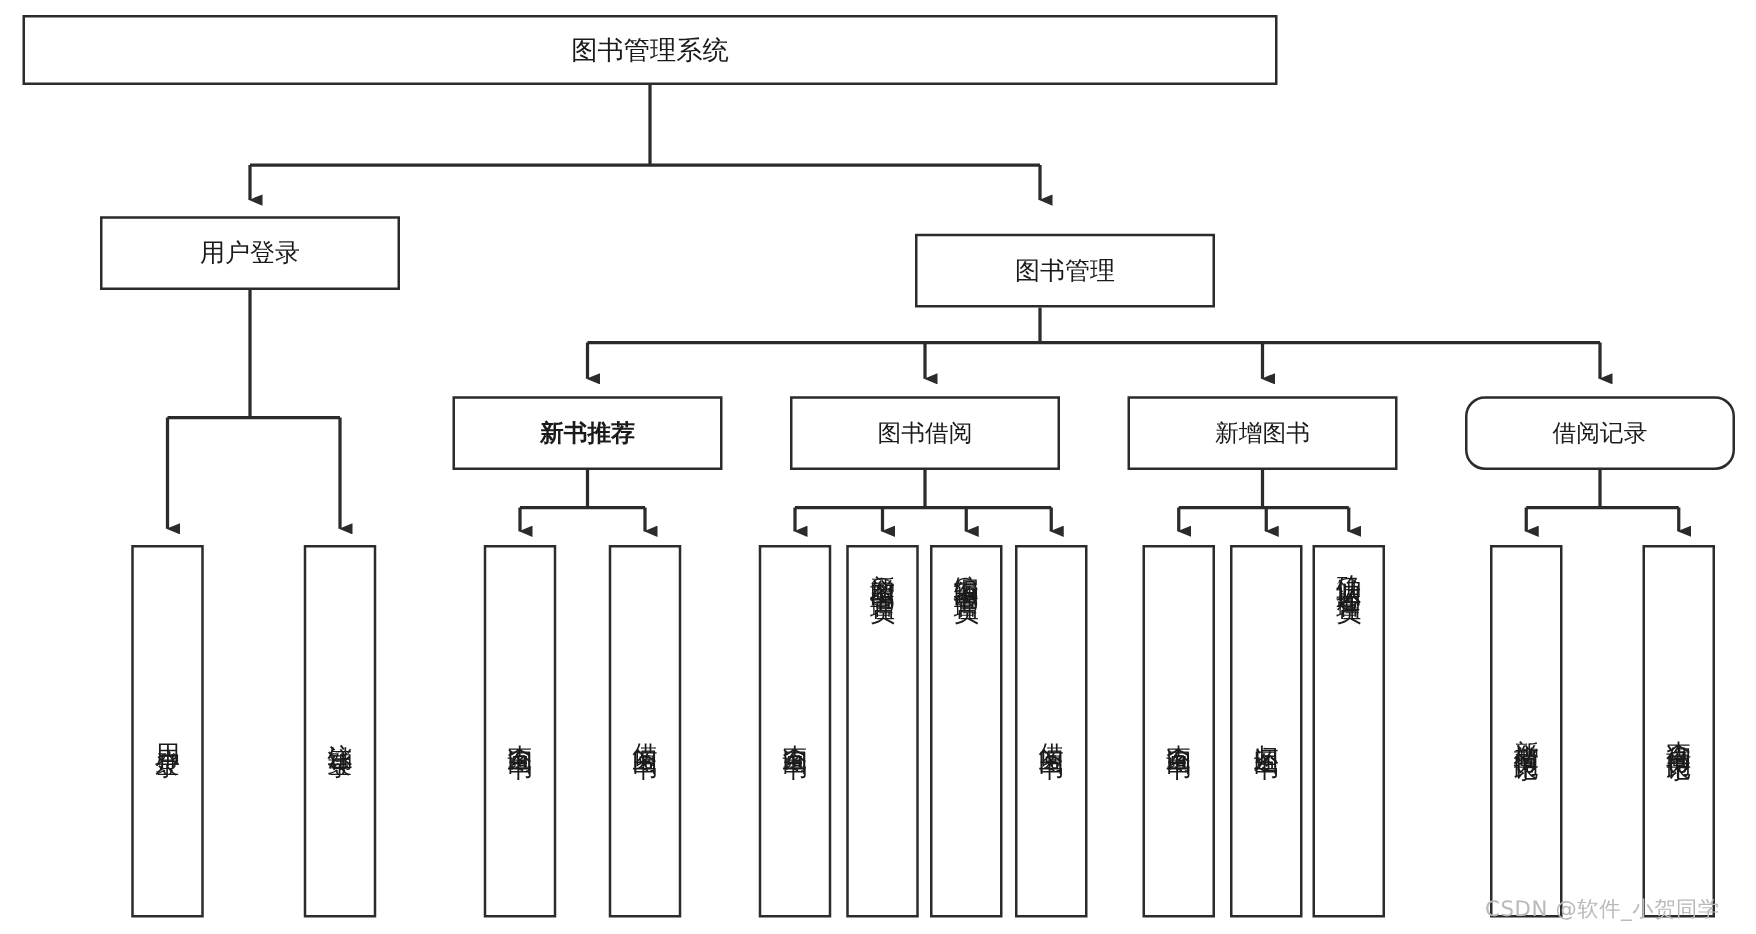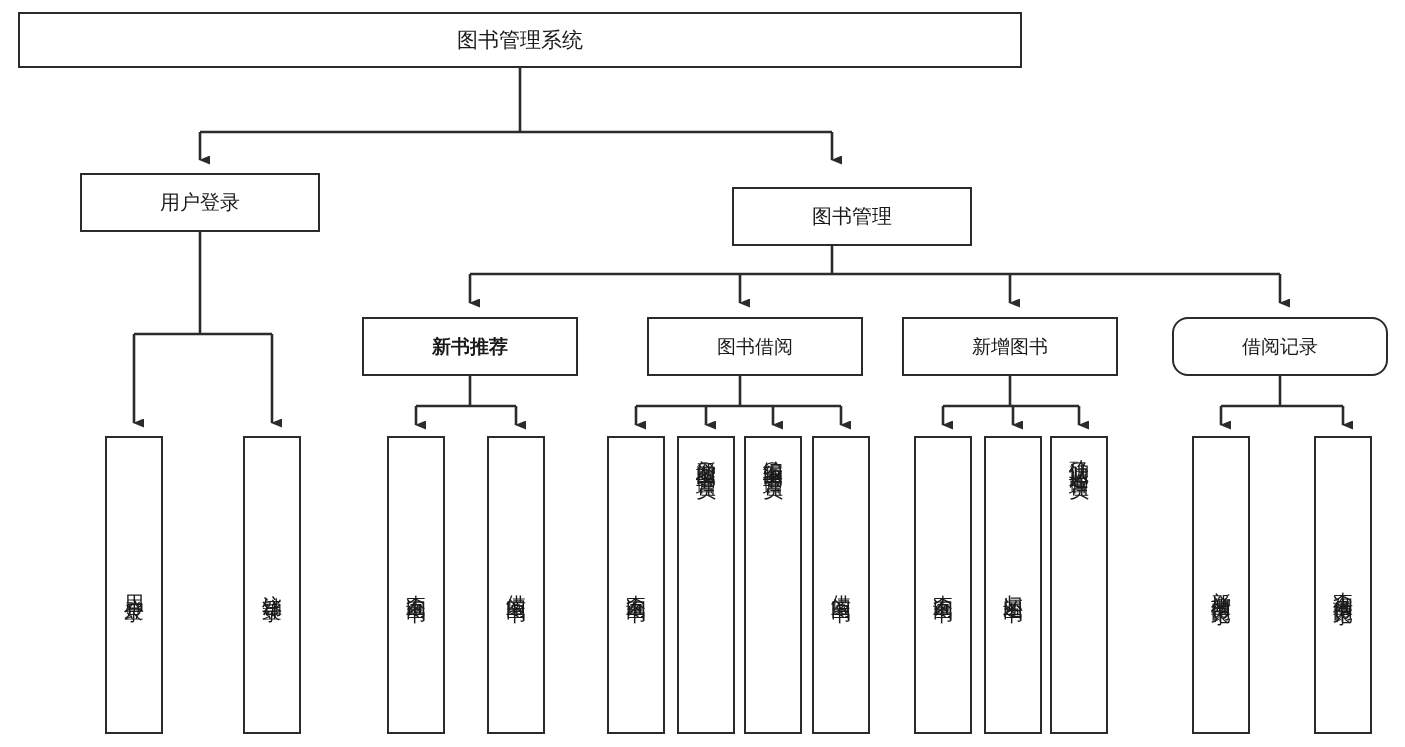--- a/index.html
+++ b/index.html
@@ -134,21 +134,21 @@
   <div class="node level2" style="left:80px; top:173px; width:240px; height:59px;">
     <span class="node-label">用户登录</span>
   </div>
   <div class="node level2" style="left:712px; top:187px; width:240px; height:59px;margin-left:20px;">
     <span class="node-label">图书管理</span>
   </div>
 
   <div class="node level3" style="left:362px; top:317px; width:216px; height:59px;font-weight:bold;">
     <span class="node-label">新书推荐</span>
   </div>
-  <div class="node level3" style="left:632px; top:317px; width:216px; height:59px;margin-left:15px;">
+  <div class="node level3" style="left:632px; top:317px; width:216px; height:59px;">
     <span class="node-label">图书借阅</span>
   </div>
   <div class="node level3" style="left:902px; top:317px; width:216px; height:59px;">
     <span class="node-label">新增图书</span>
   </div>
   <div class="node level3" style="left:1172px; top:317px; width:216px; height:59px;border-radius:16px;">
     <span class="node-label">借阅记录</span>
   </div>
 
   <div class="node leaf" style="left:105px; top:436px; width:58px; height:298px;">
@@ -188,14 +188,15 @@
     <span class="node-label">确认归还（管理员）</span>
   </div>
 
   <div class="node leaf" style="left:1192px; top:436px; width:58px; height:298px;">
     <span class="node-label">新增借阅记录</span>
   </div>
   <div class="node leaf" style="left:1314px; top:436px; width:58px; height:298px;">
     <span class="node-label">查询借阅记录</span>
   </div>
 
+  <div class="watermark" style="left:1188px; top:716px;">CSDN @软件_小贺同学</div>
 
 </div>
 
 </body></html>

